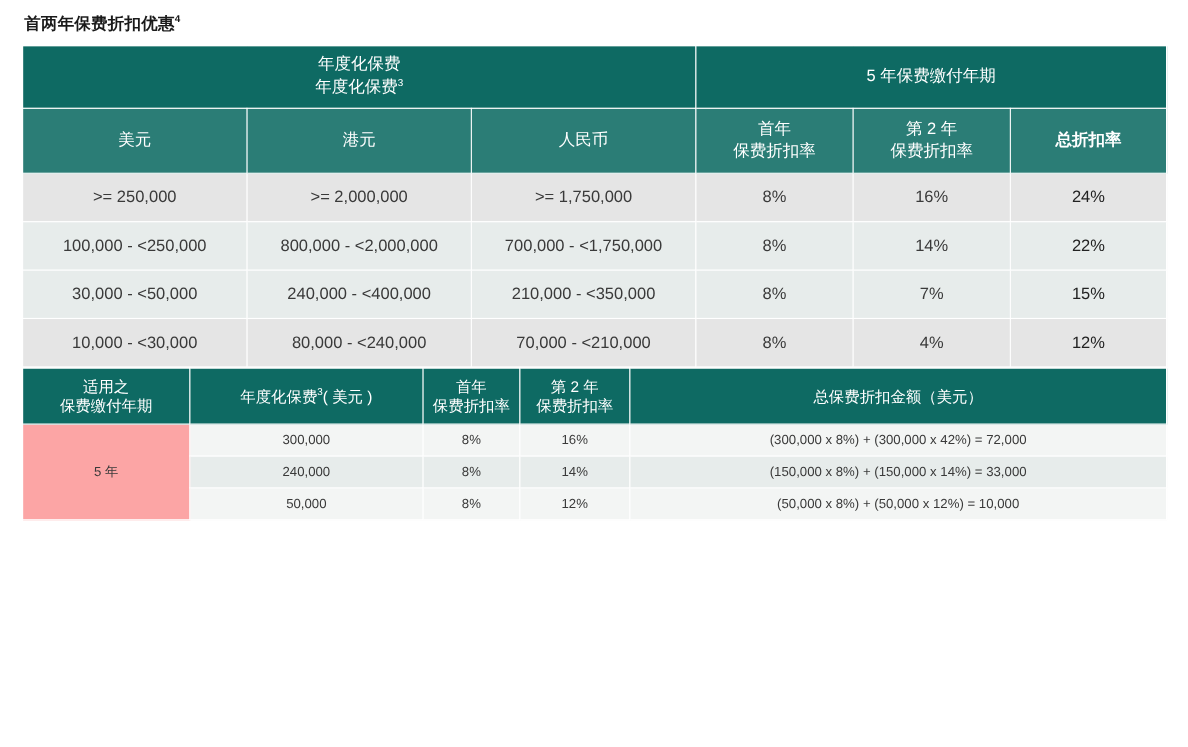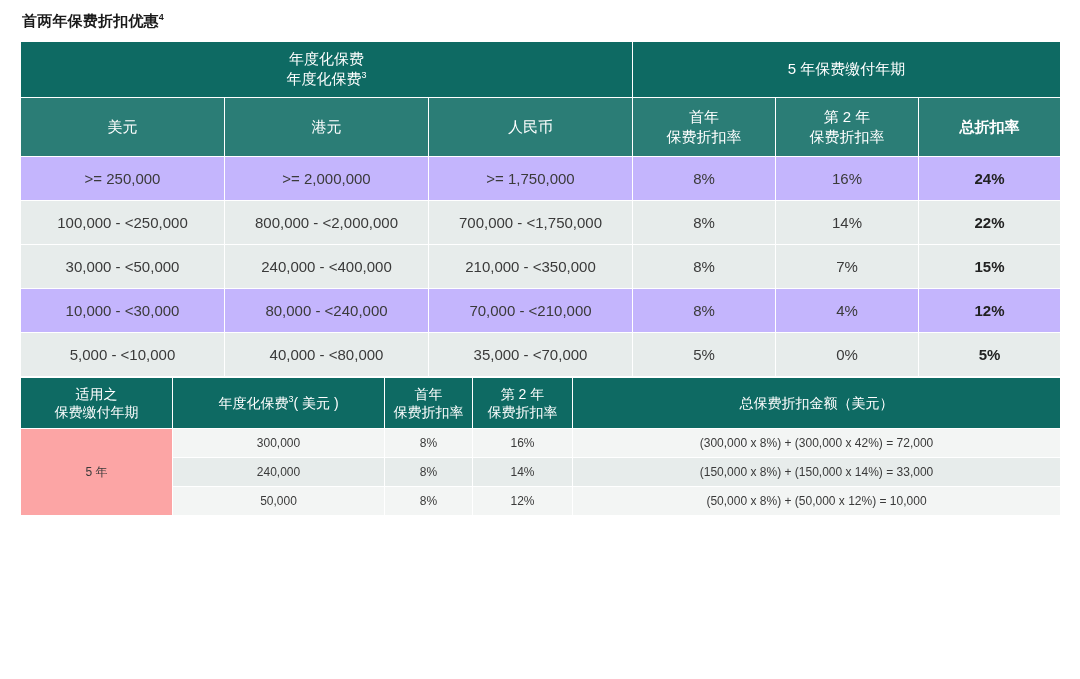--- a/index.html
+++ b/index.html
@@ -63,28 +63,28 @@
     font-weight: bold;
   }
   .tbl-main thead th sup {
     font-size: 9px;
     vertical-align: super;
   }
   .tbl-main tbody td {
     font-size: 15px;
     color: #3a3a3a;
     padding: 13px 3px;
-    background: #c4b5fd;
+    background: #e5e5e5;
     border: 1px solid #ffffff;
   }
   .tbl-main tbody tr.alt td {
     background: #e7eceb;
   }
   .tbl-main tbody td.total {
-    font-weight: bold;
+    font-weight: normal;
     color: #222222;
   }
   
   .example-label {
     font-size: 15px;
     color: #333333;
     margin: 22px 0 8px 2px;
   }
   .tbl-ex th, .tbl-ex td {
     border: 1px solid #ffffff;
@@ -181,28 +181,20 @@
         <td class="total">15%</td>
       </tr>
       <tr>
         <td>10,000 - &lt;30,000</td>
         <td>80,000 - &lt;240,000</td>
         <td>70,000 - &lt;210,000</td>
         <td>8%</td>
         <td>4%</td>
         <td class="total">12%</td>
       </tr>
-      <tr class="alt">
-        <td>5,000 - &lt;10,000</td>
-        <td>40,000 - &lt;80,000</td>
-        <td>35,000 - &lt;70,000</td>
-        <td>5%</td>
-        <td>0%</td>
-        <td class="total">5%</td>
-      </tr>
     </tbody>
   </table>
 
 
   <table class="tbl-ex">
     <colgroup>
       <col style="width:152px">
       <col style="width:212px">
       <col style="width:88px">
       <col style="width:100px">

